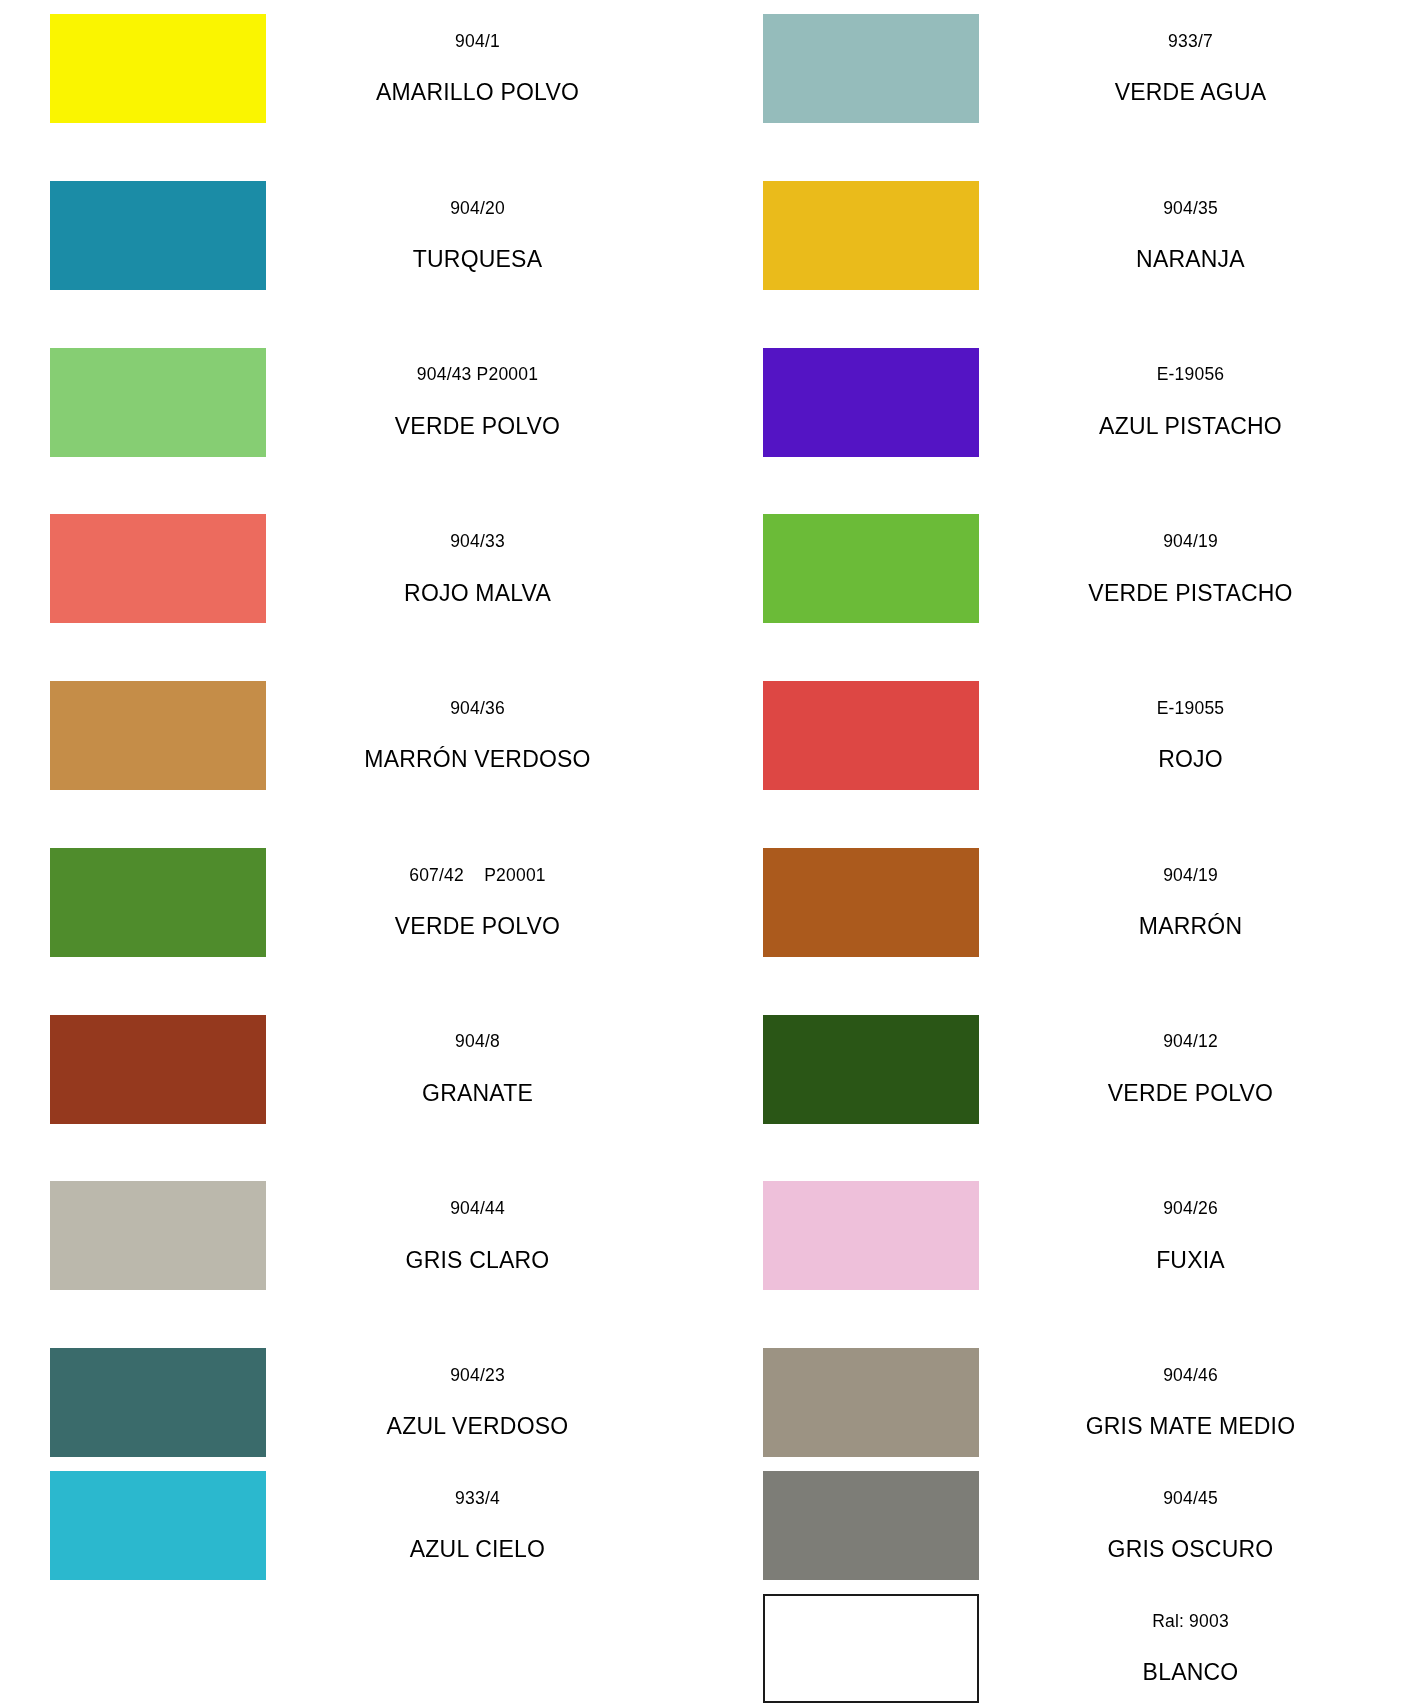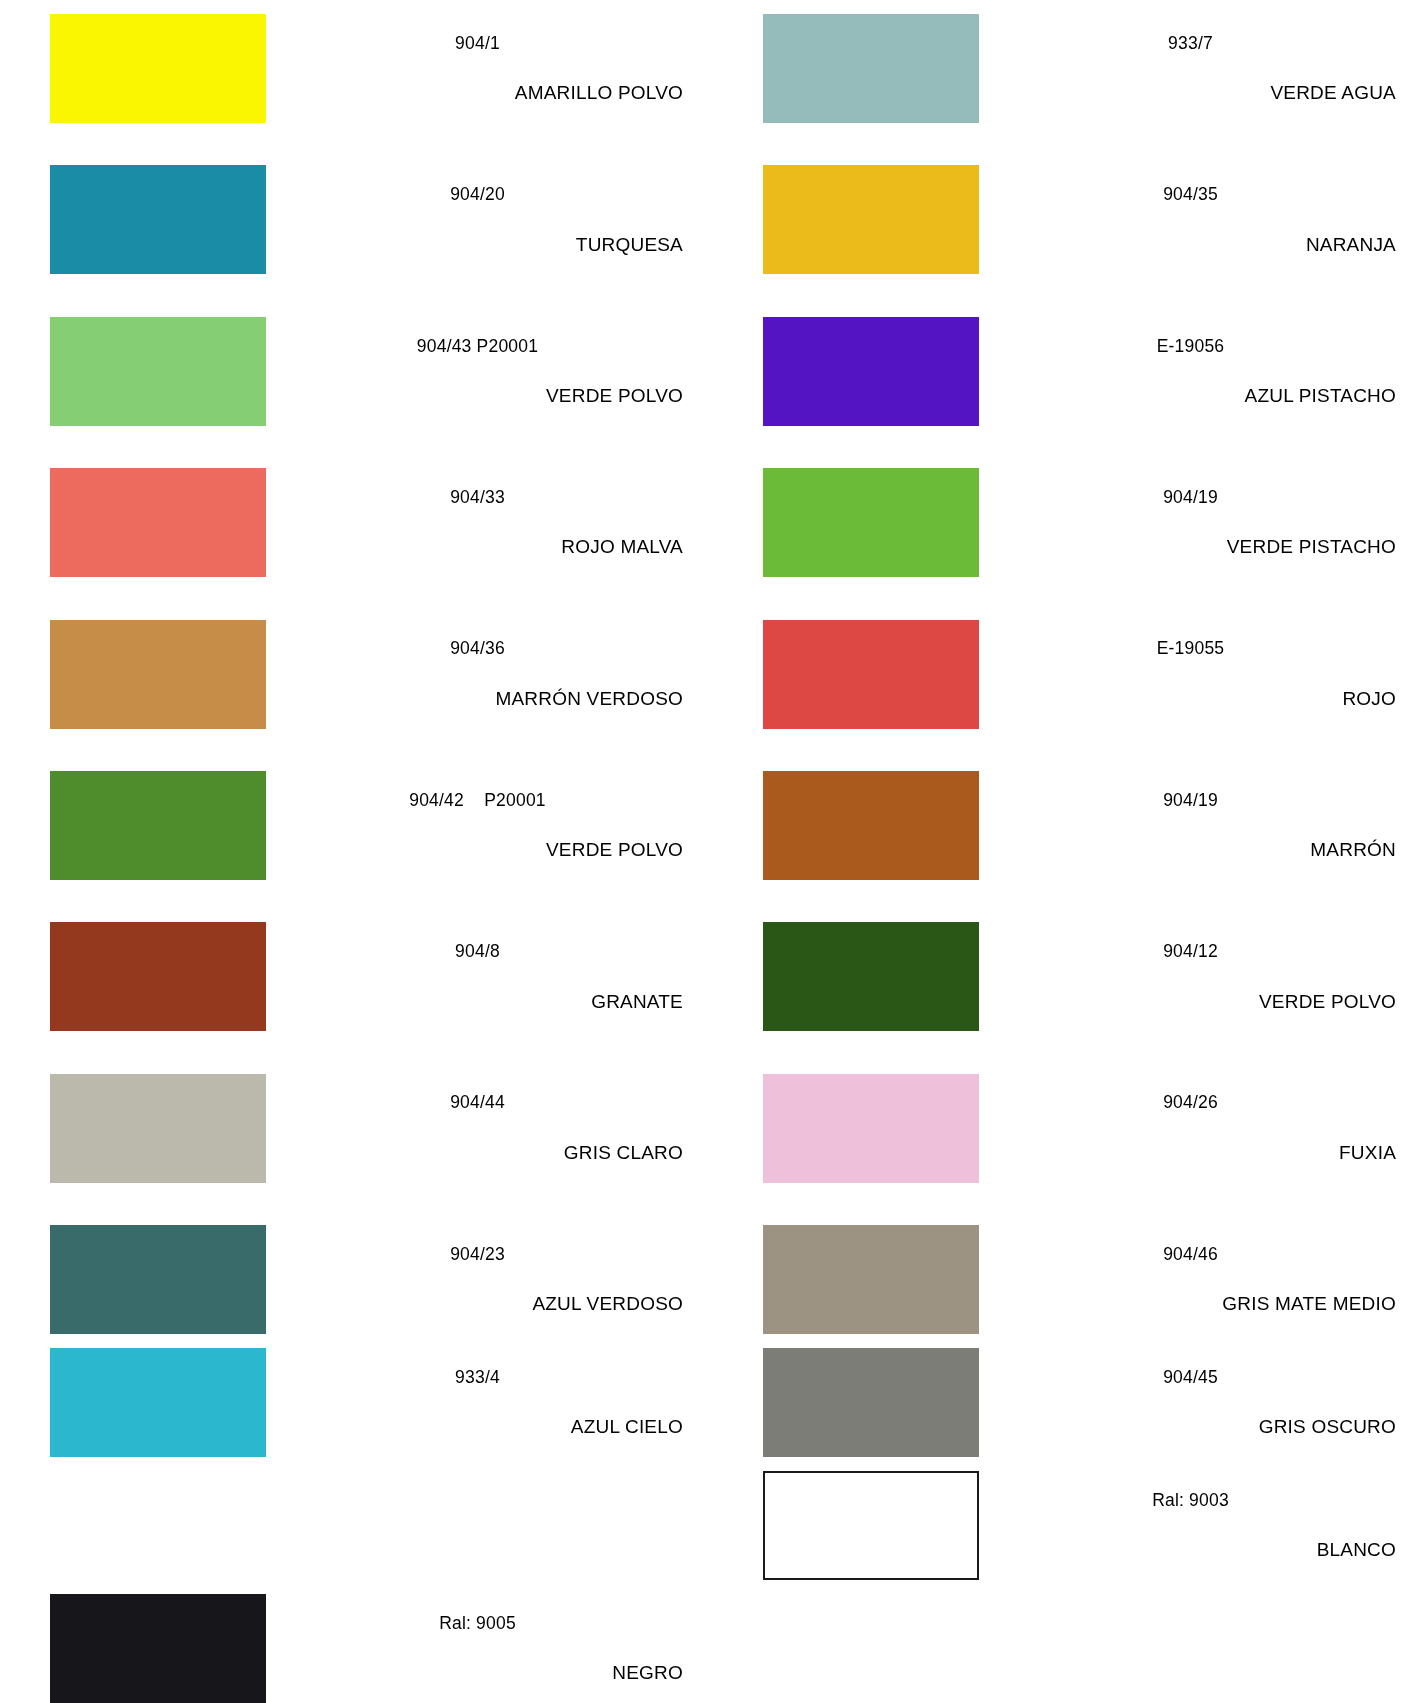--- a/index.html
+++ b/index.html
@@ -60,24 +60,23 @@
     padding-right: 30px;
     line-height: 1.0;
   }
   .code {
     font-size: 17.5px;
     letter-spacing: 0.2px;
     white-space: pre;
     margin-bottom: 31px;
   }
   .name {
-    font-size: 19px;
+    font-size: 23px;
     letter-spacing: 0.2px;
     white-space: nowrap;
-    text-align: right;
   }
   .cell.empty .cell-inner { visibility: hidden; }
 </style>
 </head>
 <body style="background: rgb(255, 255, 255);">
 
 <div class="chart">
   <div class="grid" id="swatch-grid">
       <div class="cell">
         <div class="cell-inner">
@@ -166,21 +165,21 @@
           <div class="labels">
             <div class="code">E-19055</div>
             <div class="name">ROJO</div>
           </div>
         </div>
       </div>
       <div class="cell">
         <div class="cell-inner">
           <div class="swatch" style="background: rgb(79, 140, 44);"></div>
           <div class="labels">
-            <div class="code">904/42    P20001</div>
+            <div class="code">607/42    P20001</div>
             <div class="name">VERDE POLVO</div>
           </div>
         </div>
       </div>
       <div class="cell">
         <div class="cell-inner">
           <div class="swatch" style="background: rgb(171, 90, 29);"></div>
           <div class="labels">
             <div class="code">904/19</div>
             <div class="name">MARRÓN</div>
@@ -267,26 +266,17 @@
             <div class="name"></div>
           </div>
         </div>
       </div>
       <div class="cell">
         <div class="cell-inner">
           <div class="swatch outlined"></div>
           <div class="labels">
             <div class="code">Ral: 9003</div>
             <div class="name">BLANCO</div>
-          </div>
-        </div>
-      </div>
-      <div class="cell">
-        <div class="cell-inner">
-          <div class="swatch" style="background: rgb(23, 23, 27);"></div>
-          <div class="labels">
-            <div class="code">Ral: 9005</div>
-            <div class="name">NEGRO</div>
           </div>
         </div>
       </div>
     </div>
 </div>
 
 </body></html>

